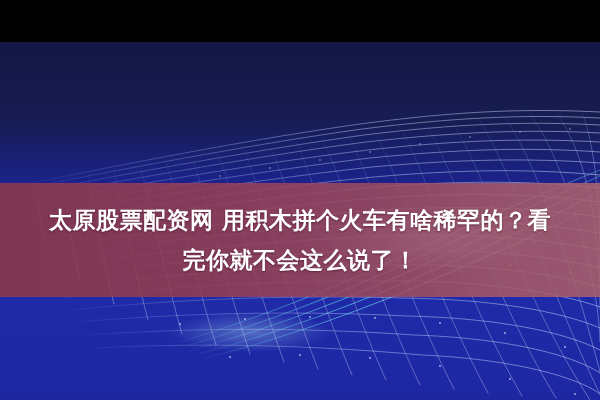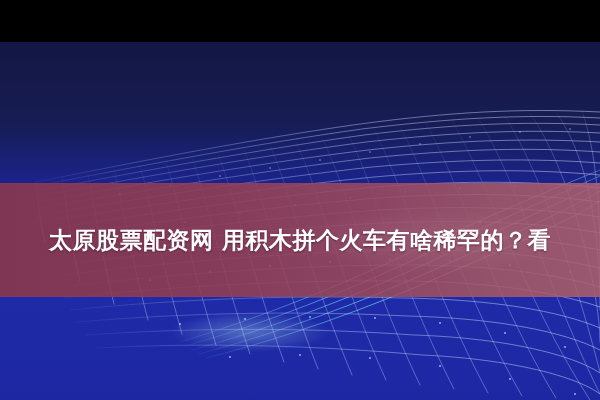--- a/index.html
+++ b/index.html
@@ -227,15 +227,16 @@
           <circle cx="480" cy="180" r="1.1" fill="#bff6ff"></circle>
         </g>
       </g>
     </svg>
   </div>
 
   <div id="banner"></div>
 
   <div id="banner-text">
     <div class="headline line1">太原股票配资网 用积木拼个火车有啥稀罕的？看</div>
+    <div class="headline line2">完你就不会这么说了！</div>
   </div>
 
 </div>
 
 </body></html>

